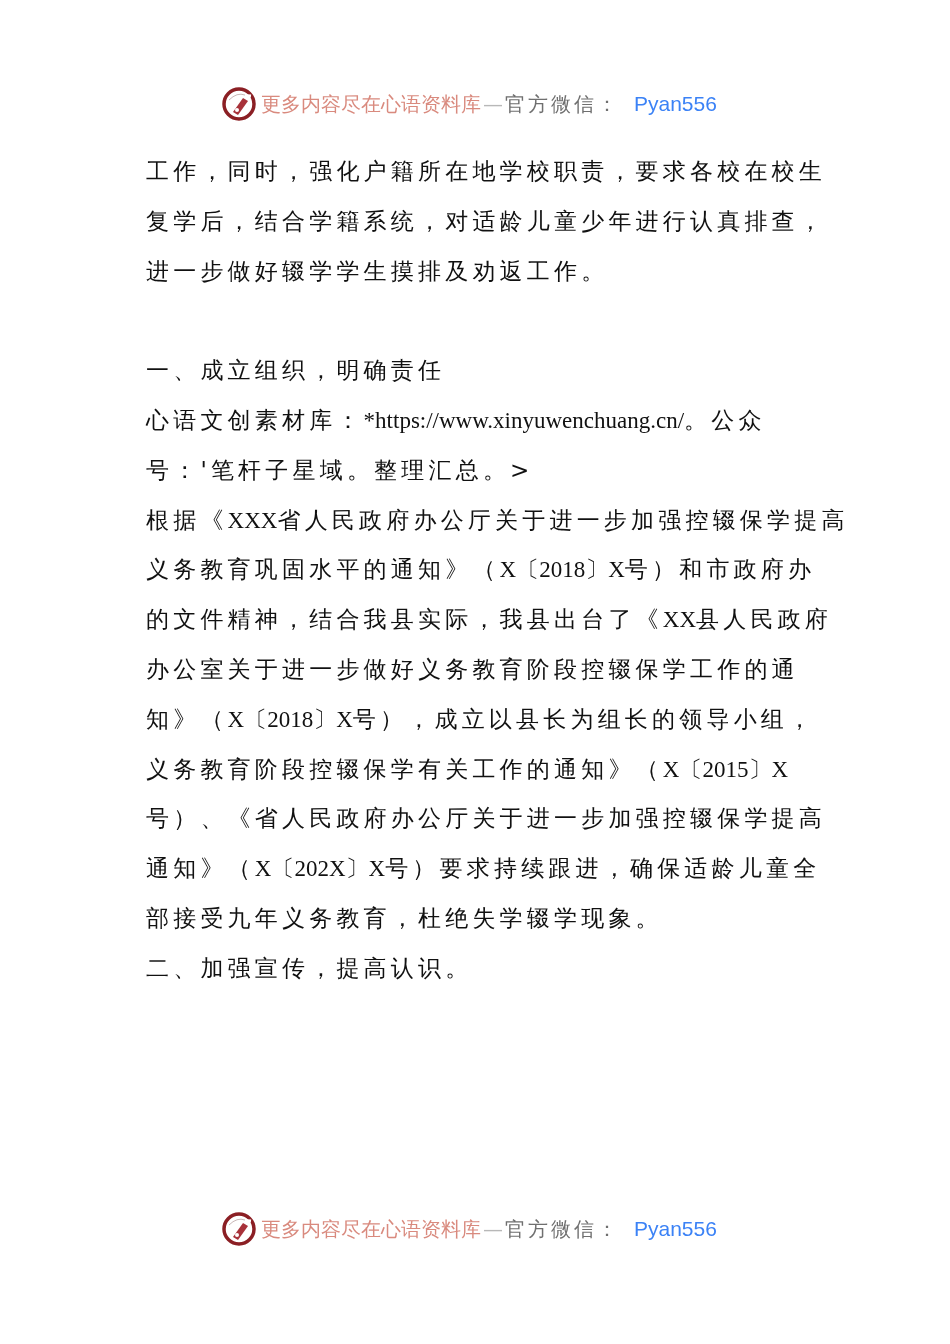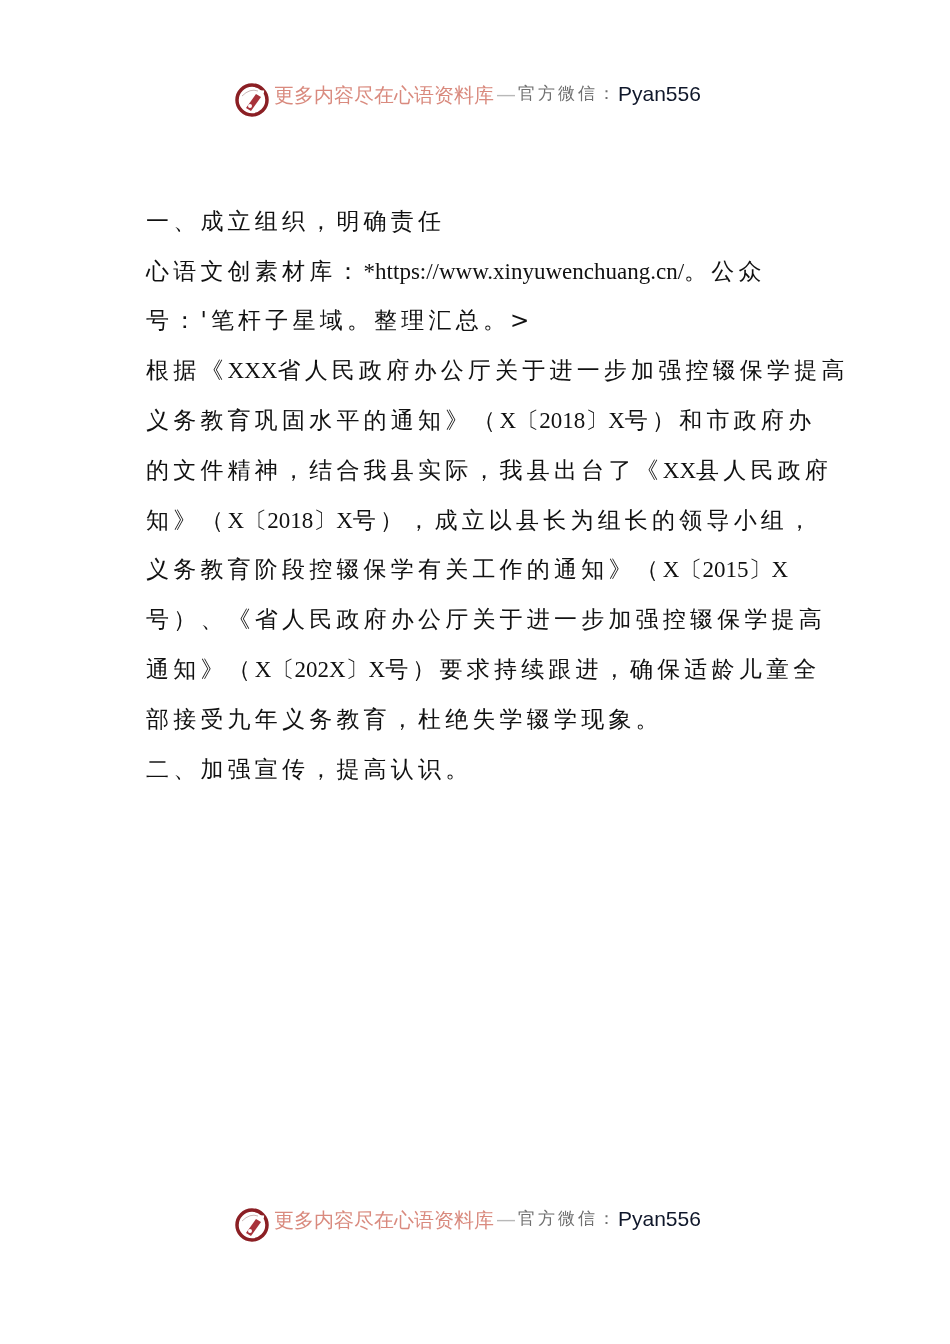--- a/index.html
+++ b/index.html
@@ -10,24 +10,24 @@
     body {
       width: 950px;
       height: 1344px;
       position: relative;
       overflow: hidden;
       font-family: "DejaVu Sans", sans-serif;
       color: #111111;
     }
     .banner {
       position: absolute;
-      left: 234px;
+      left: 221px;
       height: 44px;
       display: flex;
-      align-items: flex-start;
+      align-items: center;
       white-space: nowrap;
     }
     .banner.top { top: 82px; }
     .banner.bottom { top: 1207px; }
     .banner .logo {
       width: 36px;
       height: 36px;
       margin-right: 4px;
       display: inline-block;
     }
@@ -39,28 +39,28 @@
     }
     .banner .dash {
       color: #b8b8b8;
       font-size: 20px;
       font-family: "DejaVu Sans", sans-serif;
       margin: 0 2px;
     }
     .banner .cn-gray {
       color: #6f6f6f;
       font-family: "DejaVu Serif", serif;
-      font-size: 17px;
+      font-size: 20px;
       letter-spacing: 3px;
     }
     .banner .wechat-id {
-      color: #0f172a;
+      color: #3b82f6;
       font-family: "Liberation Sans", sans-serif;
       font-size: 21px;
-      margin-left: 0;
+      margin-left: 14px;
     }
     .content {
       position: absolute;
       left: 146px;
       top: 147px;
       width: 664px;
     }
     .line {
       height: 49.8px;
       line-height: 49.8px;
@@ -91,36 +91,42 @@
       <path d="M8 14 Q16 6 24 9" fill="none" stroke="#c9b7b7" stroke-width="1"></path>
     </svg>
   </span>
   <span class="cn-red">更多内容尽在心语资料库</span>
   <span class="dash">—</span>
   <span class="cn-gray">官方微信：</span>
   <span class="wechat-id">Pyan556</span>
 </div>
 
 <div class="content">
+  <div>
+    <div class="line">工作，同时，强化户籍所在地学校职责，要求各校在校生</div>
+    <div class="line">复学后，结合学籍系统，对适龄儿童少年进行认真排查，</div>
+    <div class="line">进一步做好辍学学生摸排及劝返工作。</div>
+  </div>
 
   <div class="gap"></div>
 
   <div class="line">一、成立组织，明确责任</div>
 
   <div>
     <div class="line">
       <span>心语文创素材库：</span><span class="latin">*https://www.xinyuwenchuang.cn/</span><span>。公众</span>
     </div>
     <div class="line">号：'笔杆子星域。整理汇总。&gt;</div>
   </div>
 
   <div>
     <div class="line"><span>根据《</span><span class="latin">XXX</span><span>省人民政府办公厅关于进一步加强控辍保学提高</span></div>
     <div class="line"><span>义务教育巩固水平的通知》（</span><span class="latin">X〔2018〕X</span><span>号）和市政府办</span></div>
     <div class="line"><span>的文件精神，结合我县实际，我县出台了《</span><span class="latin">XX</span><span>县人民政府</span></div>
+    <div class="line"><span>办公室关于进一步做好义务教育阶段控辍保学工作的通</span><span class="latin"></span><span></span></div>
     <div class="line"><span>知》（</span><span class="latin">X〔2018〕X</span><span>号），成立以县长为组长的领导小组，</span></div>
     <div class="line"><span>义务教育阶段控辍保学有关工作的通知》（</span><span class="latin">X〔2015〕X</span><span></span></div>
     <div class="line"><span>号）、《省人民政府办公厅关于进一步加强控辍保学提高</span><span class="latin"></span><span></span></div>
     <div class="line"><span>通知》（</span><span class="latin">X〔202X〕X</span><span>号）要求持续跟进，确保适龄儿童全</span></div>
     <div class="line"><span>部接受九年义务教育，杜绝失学辍学现象。</span><span class="latin"></span><span></span></div>
   </div>
 
 
   <div class="line">二、加强宣传，提高认识。</div>
 </div>

